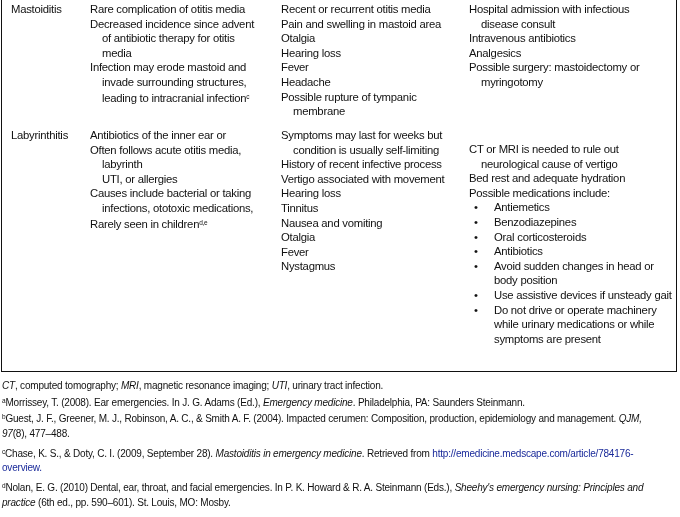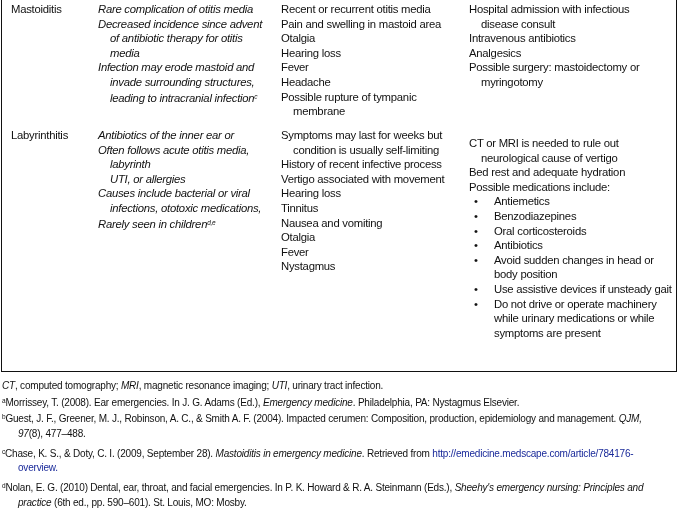--- a/index.html
+++ b/index.html
@@ -8,32 +8,32 @@
     font-family: "Liberation Sans", sans-serif; color: #111;
   }
   .table-frame {
     position: absolute; left: 1px; top: -2px; width: 676px; height: 374px;
     border: 1.5px solid #111; border-top: none; box-sizing: border-box;
   }
   .cell { position: absolute; font-size: 11.3px; line-height: 14.6px; letter-spacing: -0.25px; }
   .cell .line { white-space: nowrap; }
   .hang { padding-left: 12px; }
   .name { left: 11px; }
-  .col2 { left: 98px; width: 190px; font-style: italic; }
+  .col2 { left: 90px; width: 190px; }
   .col3 { left: 281px; width: 200px; }
   .col4 { left: 469px; width: 210px; }
   .bullet { position: relative; padding-left: 25px; white-space: nowrap; }
   .bullet .dot { position: absolute; left: 5px; top: 0; }
   .bullet .cont { display: block; }
 
   .footnotes { position: absolute; left: 2px; top: 379px; width: 676px; font-size: 10px; line-height: 14.5px; letter-spacing: -0.2px; }
   .fn { white-space: nowrap; }
   .fn sup { font-size: 6.5px; vertical-align: 3px; }
   .fn i { font-style: italic; }
-  .gap { margin-bottom: 3.5px; margin-left: 16px; }
+  .gap { margin-bottom: 3.5px; }
   .link { color: #1a2a9a; }
   sup.ref { font-size: 6.5px; vertical-align: 3px; }
 </style>
 </head>
 <body>
 
 <div class="table-frame"></div>
 
 <div class="cell name" style="top:2px">Mastoiditis</div>
 
@@ -67,39 +67,39 @@
   <div class="line hang">myringotomy</div>
 </div>
 
 <div class="cell name" style="top:128px">Labyrinthitis</div>
 
 <div class="cell col2" style="top:128px">
   <div class="line">Antibiotics of the inner ear or</div>
   <div class="line">Often follows acute otitis media,</div>
   <div class="line hang">labyrinth</div>
   <div class="line hang">UTI, or allergies</div>
-  <div class="line">Causes include bacterial or viral</div>
+  <div class="line">Causes include bacterial or taking</div>
   <div class="line hang">infections, ototoxic medications,</div>
   <div class="line"><span>Rarely seen in children</span><sup class="ref">d,e</sup></div>
 </div>
 
 <div class="cell col3" style="top:128px">
   <div class="line">Symptoms may last for weeks but</div>
   <div class="line hang">condition is usually self-limiting</div>
   <div class="line">History of recent infective process</div>
   <div class="line">Vertigo associated with movement</div>
   <div class="line">Hearing loss</div>
   <div class="line">Tinnitus</div>
   <div class="line">Nausea and vomiting</div>
   <div class="line">Otalgia</div>
   <div class="line">Fever</div>
   <div class="line">Nystagmus</div>
 </div>
 
-<div class="cell col4" style="top:136px">
+<div class="cell col4" style="top:142px">
   <div class="line">CT or MRI is needed to rule out</div>
   <div class="line hang">neurological cause of vertigo</div>
   <div class="line">Bed rest and adequate hydration</div>
   <div class="line">Possible medications include:</div>
   <div class="bullet"><span class="dot">•</span><span>Antiemetics</span></div>
   <div class="bullet"><span class="dot">•</span><span>Benzodiazepines</span></div>
   <div class="bullet"><span class="dot">•</span><span>Oral corticosteroids</span></div>
   <div class="bullet"><span class="dot">•</span><span>Antibiotics</span></div>
   <div class="bullet">
       <span class="dot">•</span>
@@ -114,21 +114,21 @@
       <span class="dot">•</span>
       <span class="cont">Do not drive or operate machinery</span>
       <span class="cont">while urinary medications or while</span>
       <span class="cont">symptoms are present</span>
     </div>
 </div>
 
 <div class="footnotes">
   <div class="fn"><i>CT</i><span>, computed tomography; </span><i>MRI</i><span>, magnetic resonance imaging; </span><i>UTI</i><span>, urinary tract infection.</span></div>
 
-  <div class="fn"><sup>a</sup><span>Morrissey, T. (2008). Ear emergencies. In J. G. Adams (Ed.), </span><i>Emergency medicine</i><span>. Philadelphia, PA: Nystagmus Elsevier.</span></div>
+  <div class="fn"><sup>a</sup><span>Morrissey, T. (2008). Ear emergencies. In J. G. Adams (Ed.), </span><i>Emergency medicine</i><span>. Philadelphia, PA: Saunders Steinmann.</span></div>
 
   <div class="fn"><sup>b</sup><span>Guest, J. F., Greener, M. J., Robinson, A. C., &amp; Smith A. F. (2004). Impacted cerumen: Composition, production, epidemiology and management. </span><i>QJM,</i></div>
   <div class="fn gap"><i>97</i><span>(8), 477–488.</span></div>
 
   <div class="fn"><sup>c</sup><span>Chase, K. S., &amp; Doty, C. I. (2009, September 28). </span><i>Mastoiditis in emergency medicine</i><span>. Retrieved from </span><span class="link">http://emedicine.medscape.com/article/784176-</span></div>
   <div class="fn gap"><span class="link">overview.</span></div>
 
   <div class="fn"><sup>d</sup><span>Nolan, E. G. (2010) Dental, ear, throat, and facial emergencies. In P. K. Howard &amp; R. A. Steinmann (Eds.), </span><i>Sheehy's emergency nursing: Principles and</i></div>
   <div class="fn gap"><i>practice</i><span> (6th ed., pp. 590–601). St. Louis, MO: Mosby.</span></div>
 

